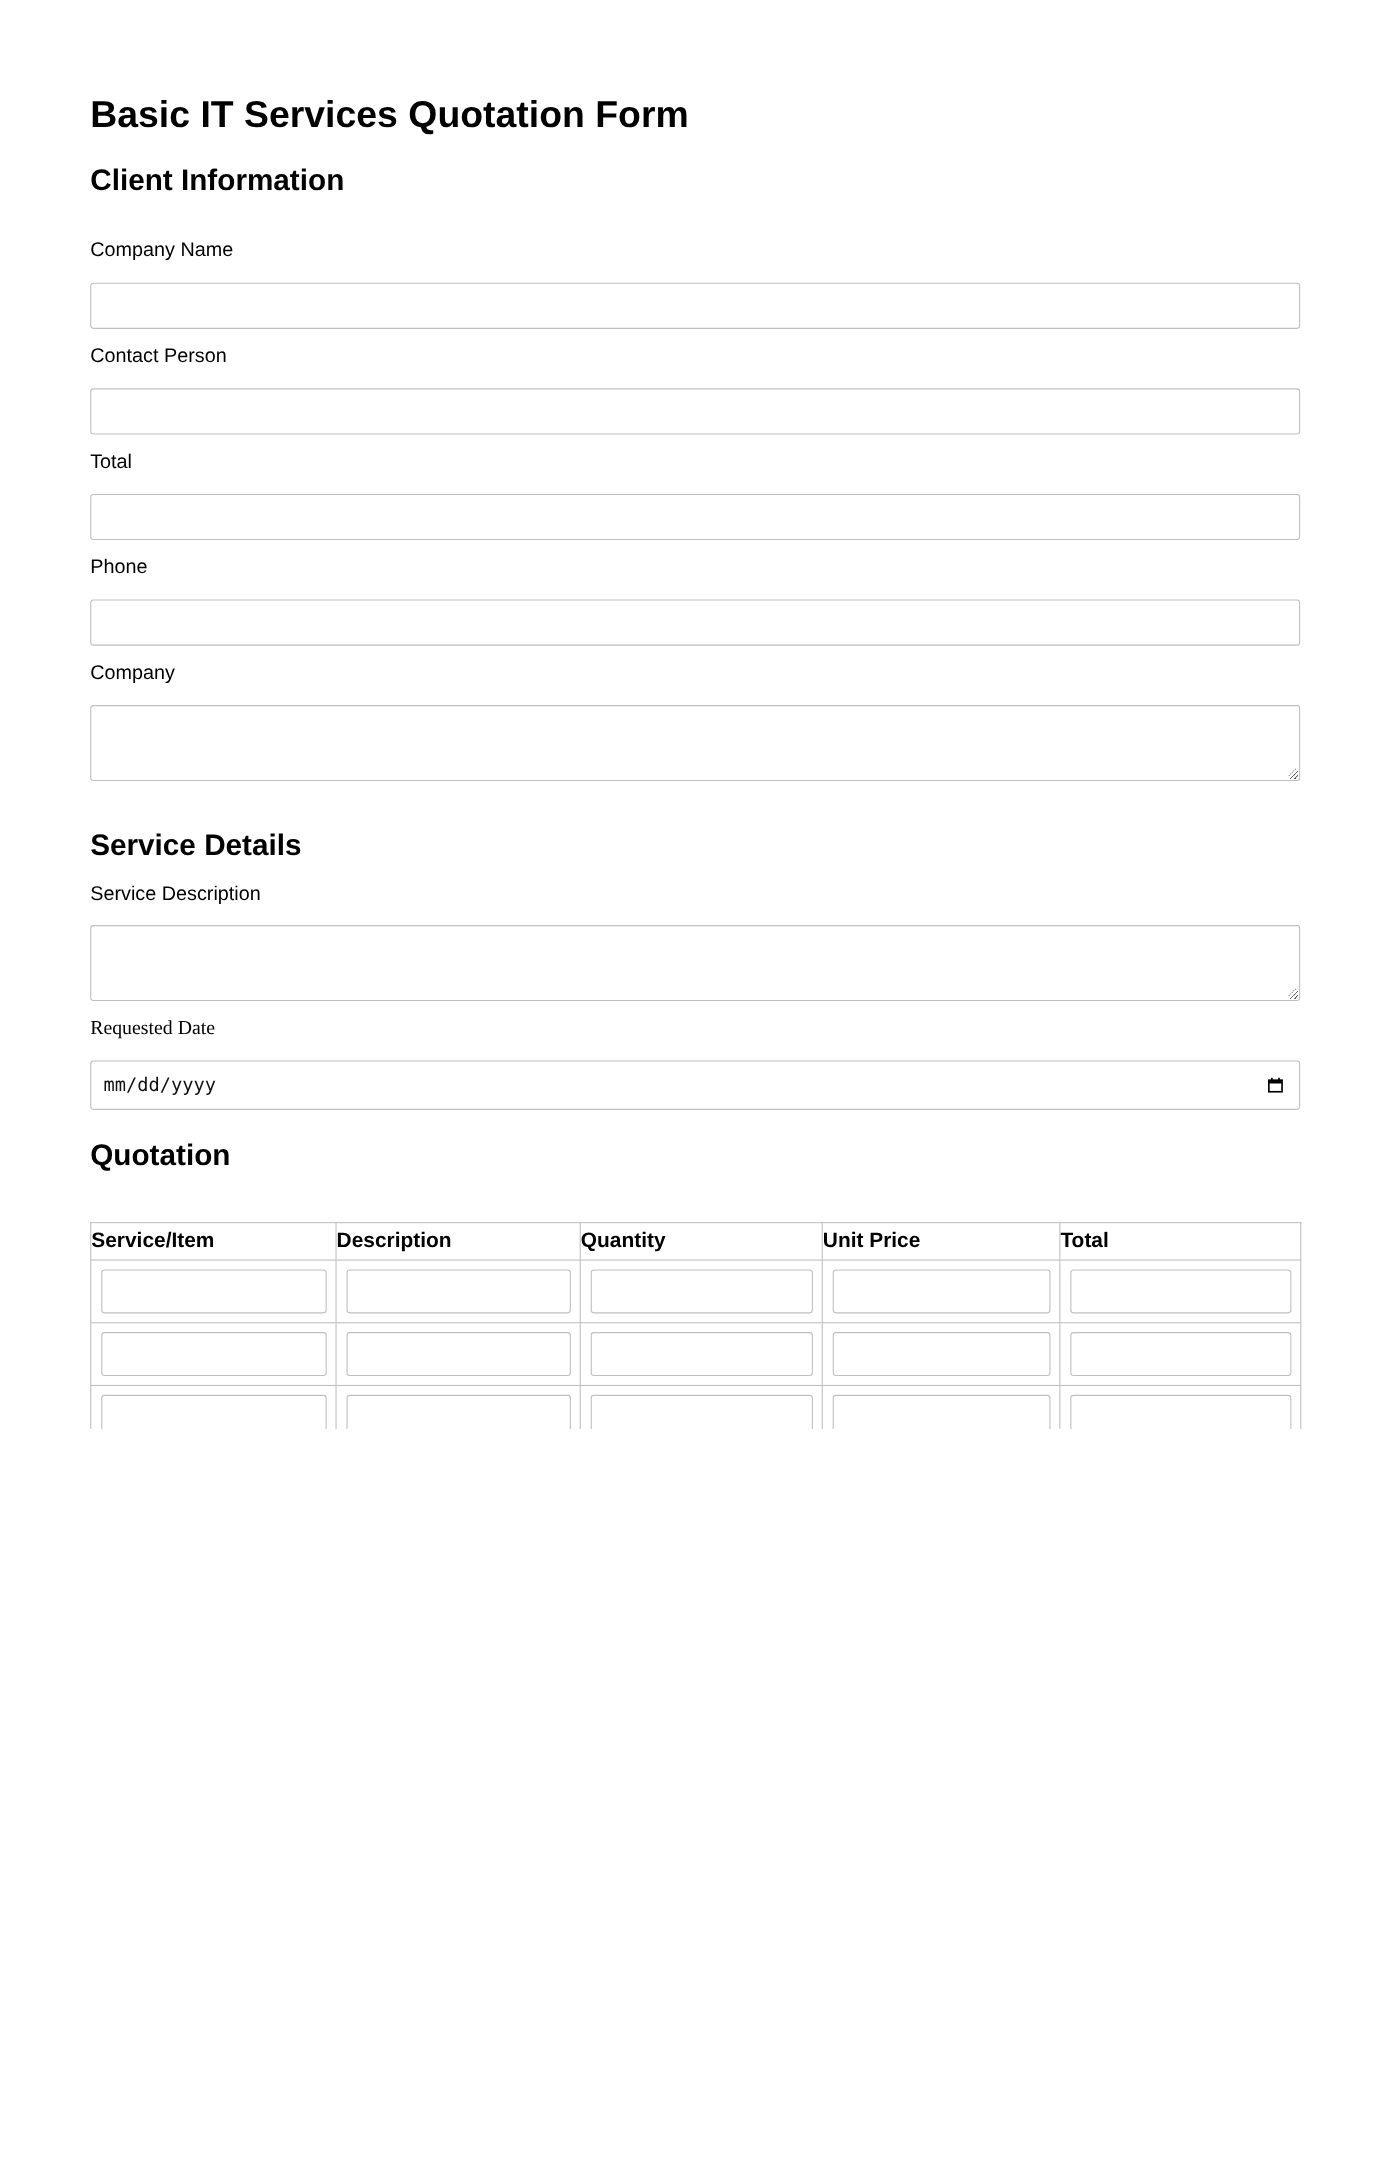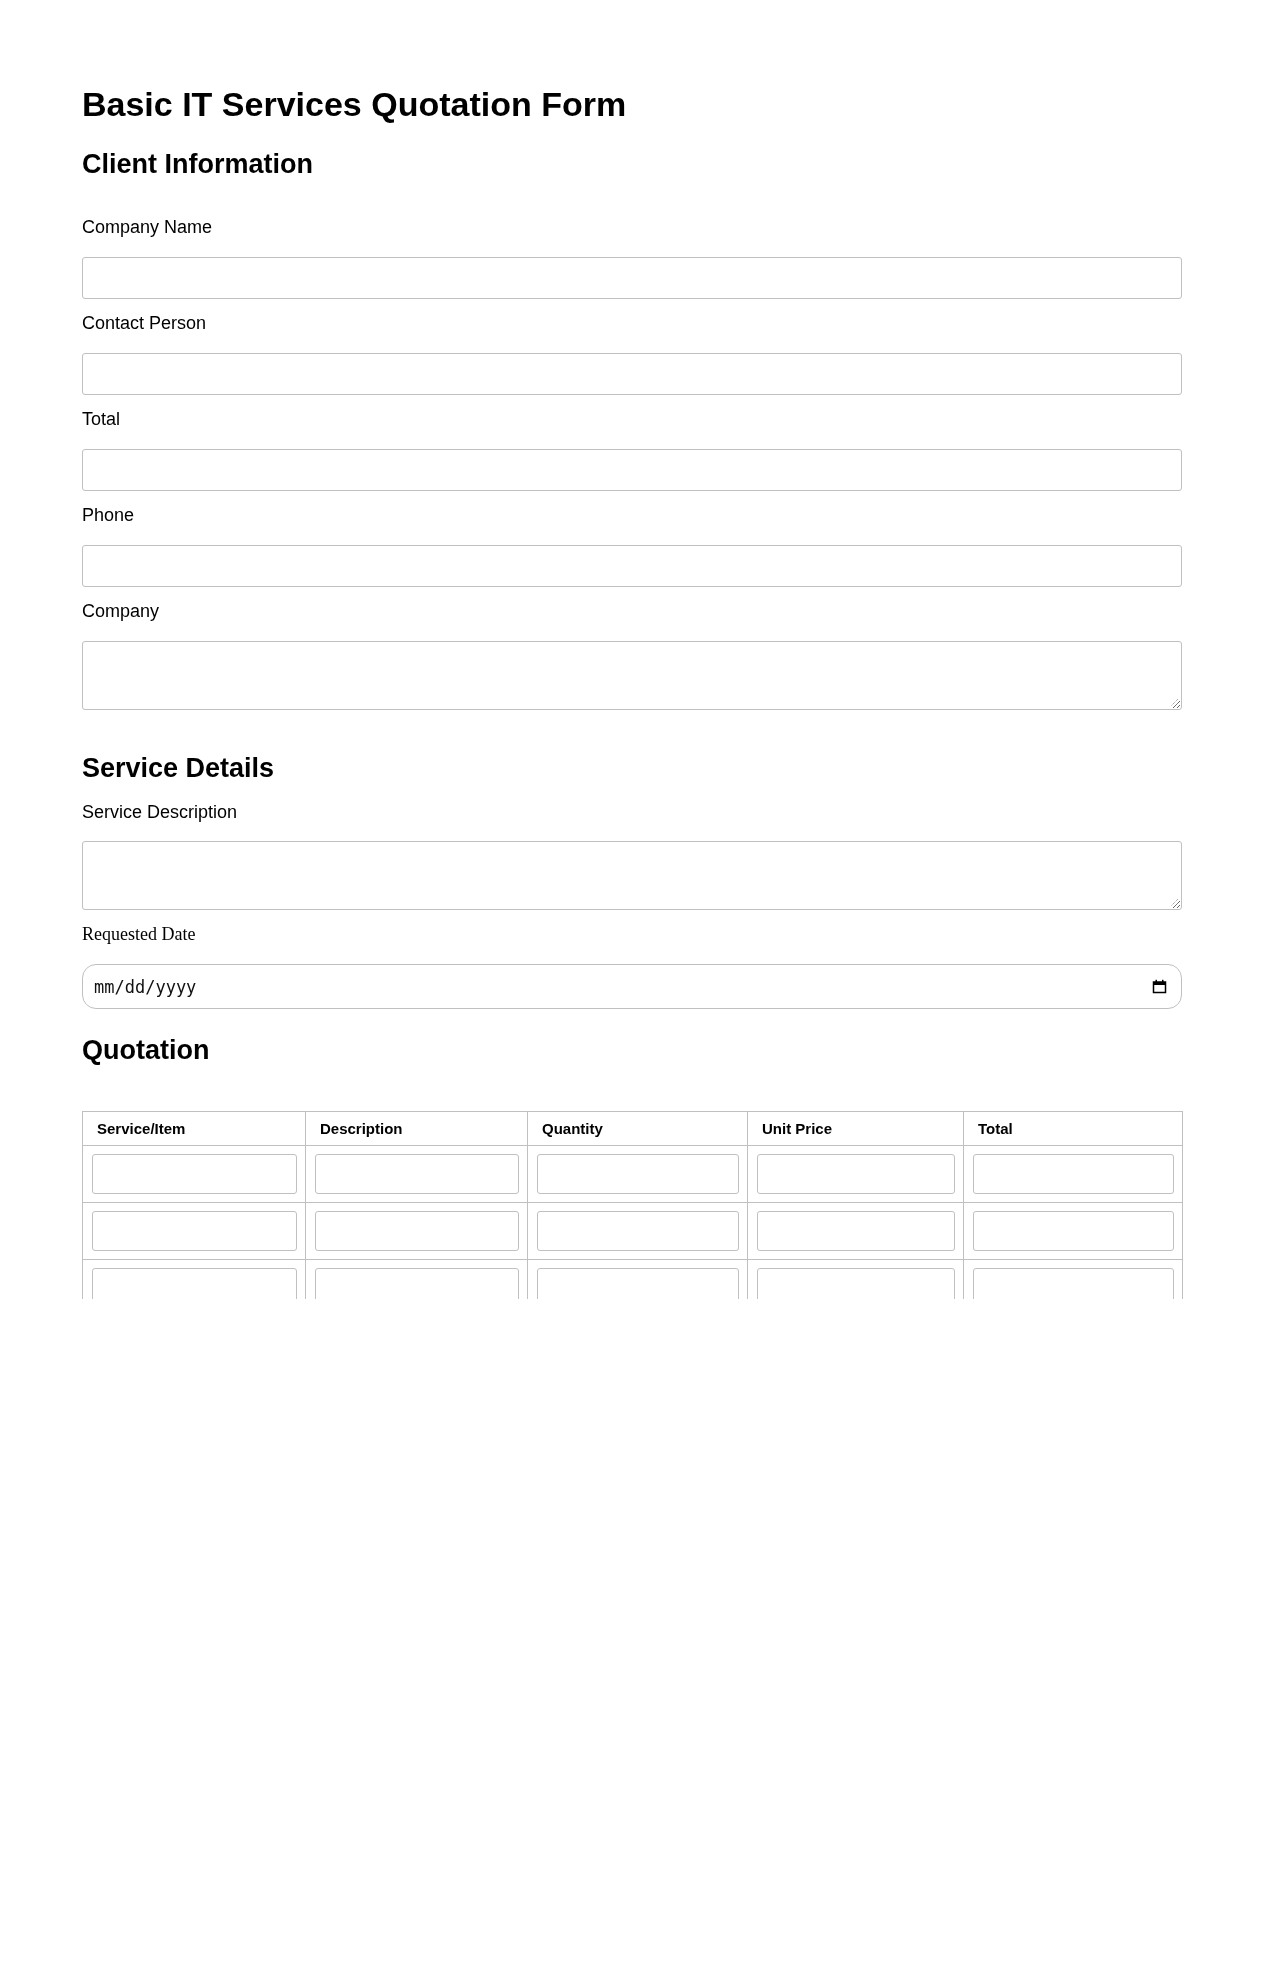--- a/index.html
+++ b/index.html
@@ -95,21 +95,21 @@
     height: 9px;
     pointer-events: none;
   }
   .date-input {
     position: absolute;
     left: 0;
     width: 1100px;
     height: 45px;
     box-sizing: border-box;
     border: 1px solid #c0c0c0;
-    border-radius: 14px;
+    border-radius: 3px;
     background: #fff;
   }
   .date-text {
     position: absolute;
     left: 11px;
     top: 11px;
     font-family: "DejaVu Sans Mono", monospace;
     font-size: 17px;
     line-height: 22px;
     color: #111;
@@ -130,23 +130,23 @@
     border-collapse: collapse;
     table-layout: fixed;
   }
   table.quote-table th, table.quote-table td {
     border: 1px solid #c0c0c0;
     padding: 0;
   }
   table.quote-table th {
     height: 34px;
     text-align: left;
-    font-size: 15px;
+    font-size: 19px;
     font-weight: bold;
-    padding-left: 14px;
+    padding-left: 0;
     box-sizing: border-box;
   }
   table.quote-table td {
     height: 56px;
     box-sizing: border-box;
     padding: 8px 8px 8px 9px;
     vertical-align: top;
   }
   .cell-input {
     display: block;

